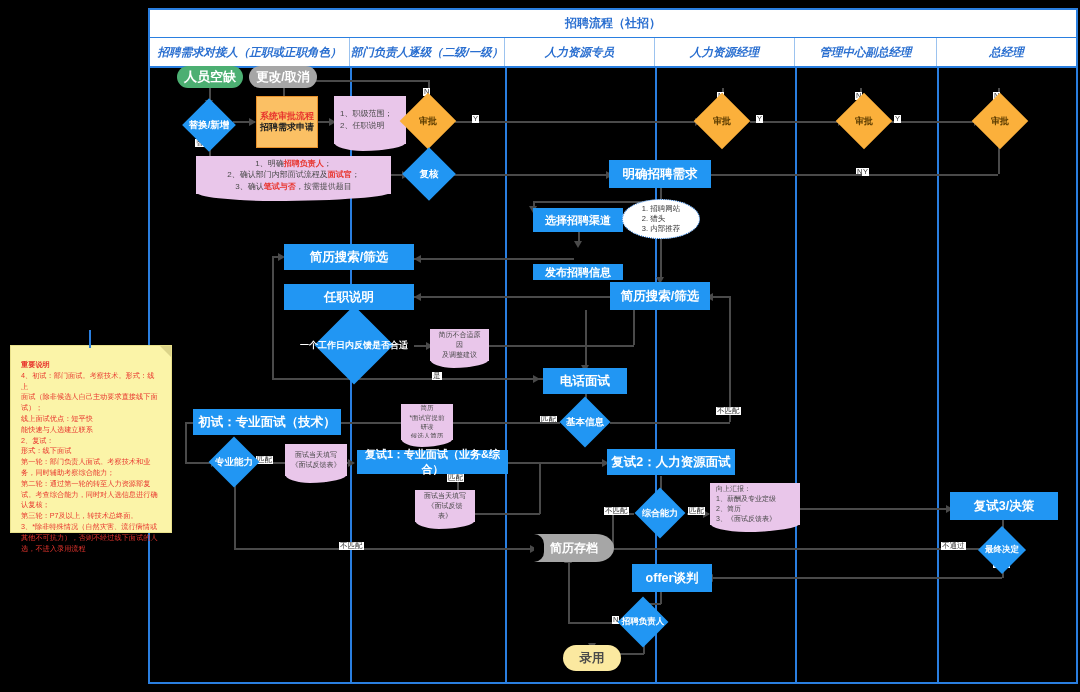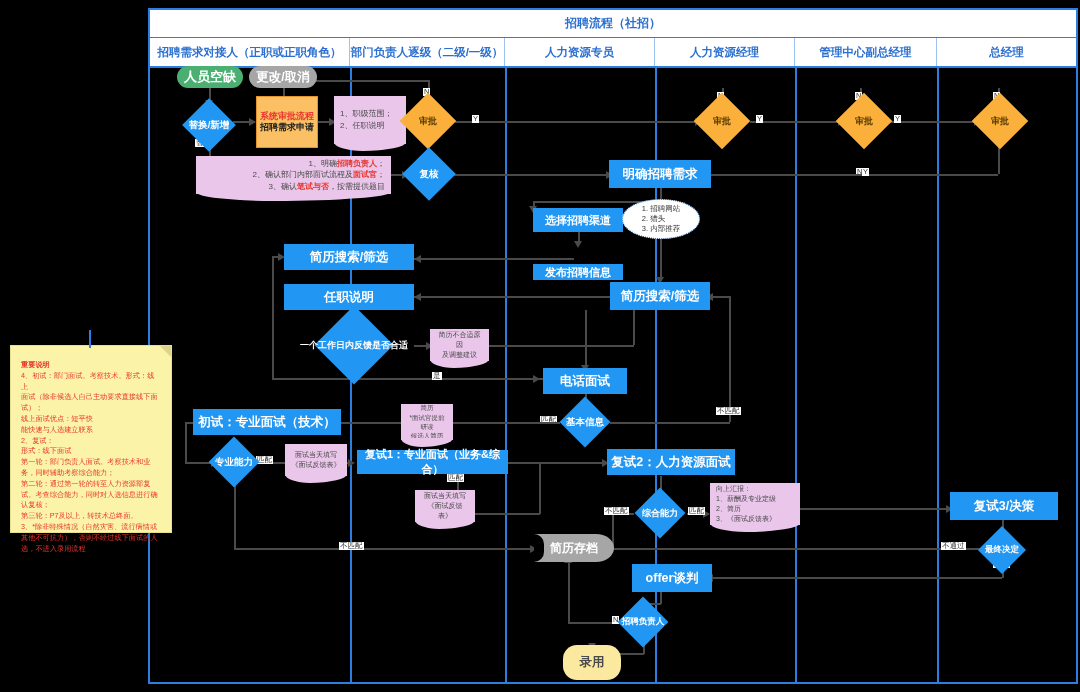--- a/index.html
+++ b/index.html
@@ -7,21 +7,21 @@
   #canvas{position:relative;width:1080px;height:692px;background:#000;overflow:hidden;}
 
   
   .lane-frame{position:absolute;left:148px;top:8px;width:930px;height:676px;border:2px solid #2a7fe0;background:#000;box-sizing:border-box;}
   .title-bar{position:absolute;left:150px;top:10px;width:926px;height:28px;background:#fff;border-bottom:1px solid #2a7fe0;
              display:flex;align-items:center;justify-content:center;box-sizing:border-box;}
   .title-bar span{color:#2a6fd0;font-size:12px;font-weight:bold;}
   .hdr-row{position:absolute;left:150px;top:38px;height:30px;background:#fff;display:flex;box-sizing:border-box;border-bottom:2px solid #2a7fe0;}
   .hdr-cell{display:flex;align-items:center;justify-content:center;border-right:1px solid #9cc3ef;box-sizing:border-box;height:100%;}
   .hdr-cell:last-child{border-right:none;}
-  .hdr-cell span{color:#2a6fd0;font-size:11.5px;font-weight:bold;white-space:nowrap;}
+  .hdr-cell span{color:#2a6fd0;font-size:11.5px;font-weight:bold;white-space:nowrap;font-style:italic;}
   .lane-div{position:absolute;top:68px;width:2px;height:614px;background:#2a7fe0;}
 
   
   .node{position:absolute;box-sizing:border-box;display:flex;align-items:center;justify-content:center;text-align:center;}
   .proc{background:#2196f3;color:#fff;font-weight:bold;font-size:12.5px;}
   .proc.sm{font-size:11px;}
   .start-green{background:#4caf72;color:#fff;font-weight:bold;font-size:13px;border-radius:13px;}
   .gray-round{background:#a6a6a6;color:#fff;font-weight:bold;font-size:12.5px;border-radius:13px;}
   .end-yellow{background:#fbe9a0;color:#4a4a4a;font-weight:bold;font-size:12.5px;border-radius:14px;}
   .doc-gray{background:#a6a6a6;color:#fff;font-weight:bold;font-size:12px;
@@ -311,21 +311,21 @@
   <div class="diam or" style="left:840px;top:100px;width:48px;height:42px">
     <div class="sh" style="left:4px;top:1px;width:40px;height:40px"></div>
     <div class="tx">审批</div>
   </div>
   <div class="diam or" style="left:976px;top:100px;width:48px;height:42px">
     <div class="sh" style="left:4px;top:1px;width:40px;height:40px"></div>
     <div class="tx">审批</div>
   </div>
 
   <div class="note" style="left:196px;top:156px;width:195px;height:38px;display:flex;align-items:center;justify-content:center">
-    <div style="text-align:right;width:100%">
+    <div style="text-align:center;width:100%">
       <div><span>1、明确</span><span class="red">招聘负责人</span><span>；</span></div>
       <div><span>2、确认部门内部面试流程及</span><span class="red">面试官</span><span>；</span></div>
       <div><span>3、确认</span><span class="red">笔试与否</span><span>，按需提供题目</span></div>
     </div>
   </div>
 
   <div class="diam" style="left:406px;top:155px;width:46px;height:38px">
     <div class="sh" style="left:4px;top:0px;width:38px;height:38px"></div>
     <div class="tx">复核</div>
   </div>
@@ -417,21 +417,21 @@
       <span>简历存档</span>
     </div>
 
   <div class="node proc" style="left:632px;top:564px;width:80px;height:28px">
       <span>offer谈判</span>
     </div>
   <div class="diam" style="left:620px;top:604px;width:46px;height:36px">
     <div class="sh" style="left:5px;top:0px;width:36px;height:36px"></div>
     <div class="tx" style="font-size:8.5px">招聘负责人</div>
   </div>
-  <div class="node end-yellow" style="left:563px;top:645px;width:58px;height:35px">
+  <div class="node end-yellow" style="left:563px;top:645px;width:58px;height:26px">
       <span>录用</span>
     </div>
 
   <div class="sticky" style="left:10px;top:345px;width:162px;height:188px">
     <div class="hd">重要说明</div>
     <div id="stickyLines">
         <div>4、初试：部门面试。考察技术。形式：线上</div>
         <div>面试（除非候选人自己主动要求直接线下面</div>
         <div>试）；</div>
         <div>线上面试优点：短平快</div>

